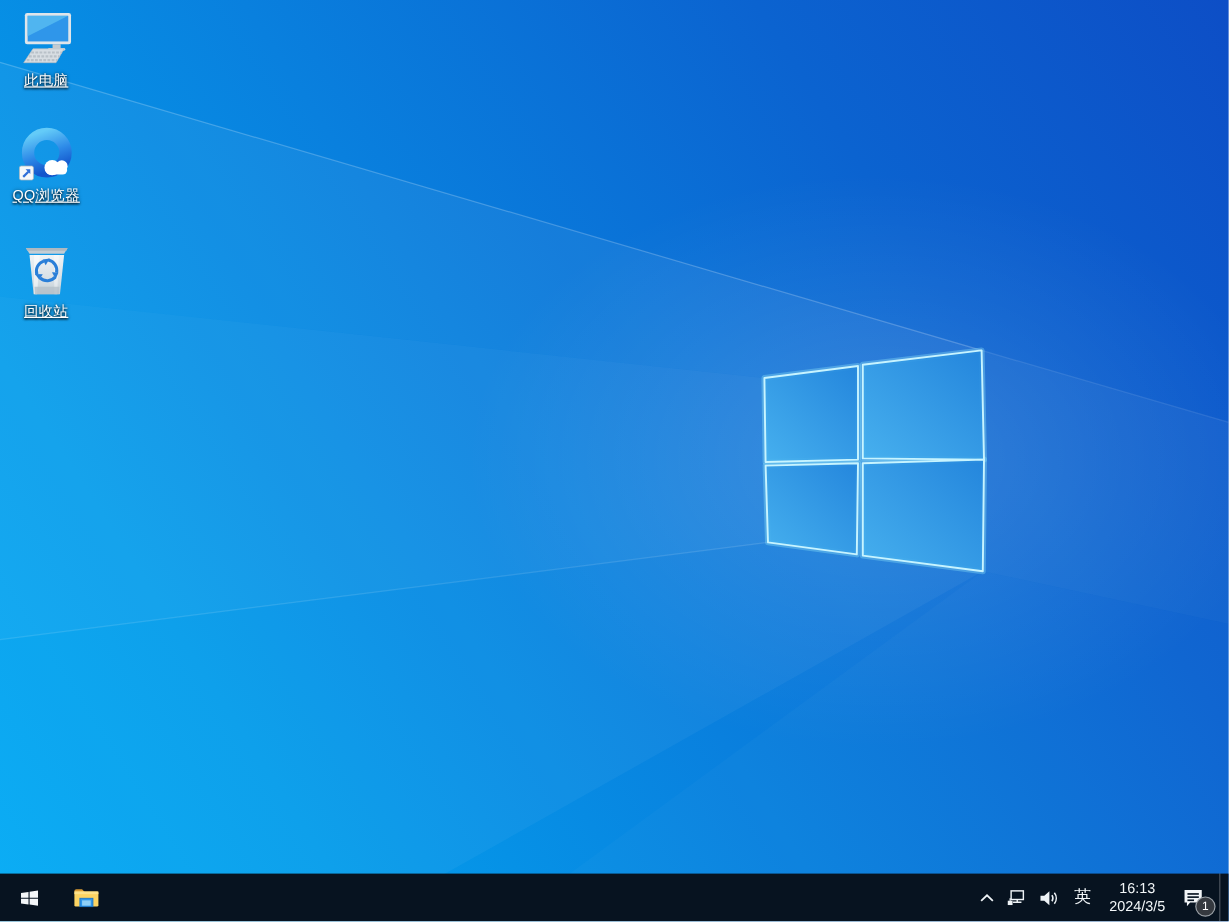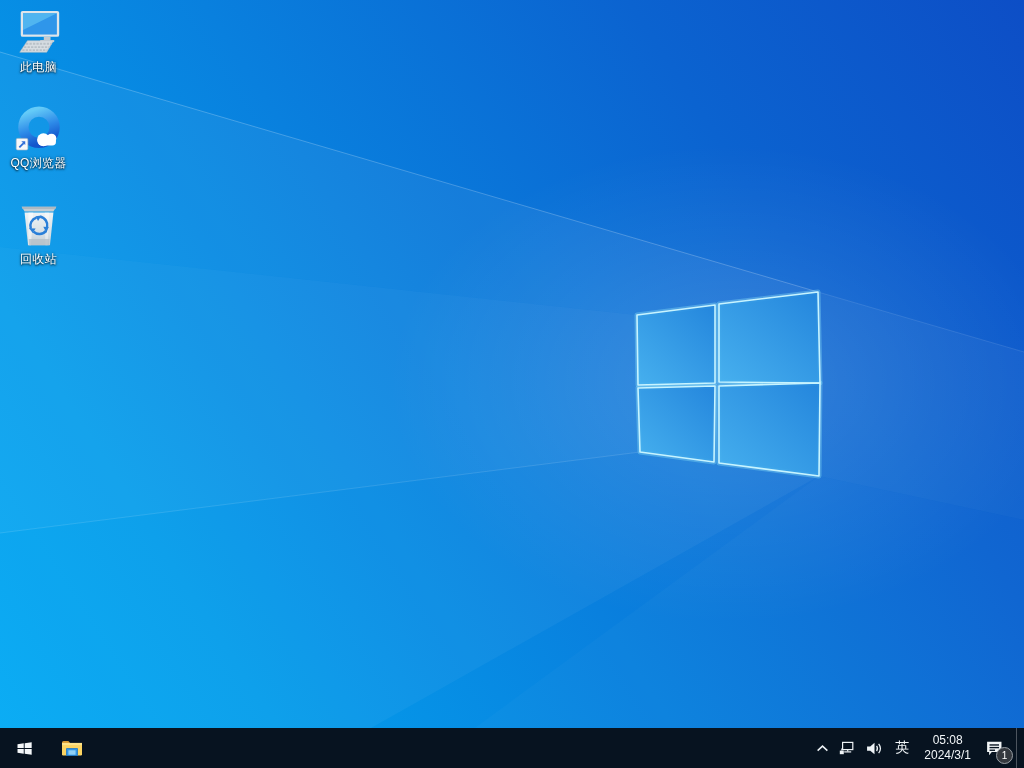--- a/index.html
+++ b/index.html
@@ -7,21 +7,21 @@
   .desktop{position:relative;width:1024px;height:768px;overflow:hidden;
     background:linear-gradient(237deg,#0d4ec6 0%,#0b63d0 26%,#0980de 54%,#049ceb 80%,#01abf5 100%);}
   .wallpaper{position:absolute;inset:0;pointer-events:none;}
 
   
   .icon-grid{position:absolute;left:1px;top:4px;display:flex;flex-direction:column;}
   .desktop-icon{width:75px;height:96px;display:flex;flex-direction:column;align-items:center;
     padding-top:4px;box-sizing:border-box;cursor:default;}
   .desktop-icon .glyph{width:50px;height:50px;display:block;}
   .icon-label{margin-top:3px;font-size:12px;line-height:13px;color:#fff;text-align:center;
-    text-shadow:0 1px 2px rgba(0,0,0,.85),0 0 3px rgba(0,0,0,.55);letter-spacing:.3px;}
+    text-shadow:0 1px 2px rgba(0,0,0,.85),0 0 3px rgba(0,0,0,.55);letter-spacing:.3px;text-decoration:underline;}
 
   
   .taskbar{position:absolute;left:0;bottom:0;width:1024px;height:40px;background:#071320;
     display:flex;align-items:stretch;z-index:5;}
   .task-btn{width:48px;height:40px;display:flex;align-items:center;justify-content:center;
     background:transparent;border:none;padding:0;cursor:pointer;}
   .tray{margin-left:auto;display:flex;align-items:center;height:40px;}
   .tray-btn{height:40px;display:flex;align-items:center;justify-content:center;background:transparent;
     border:none;padding:0 5px;cursor:pointer;color:#eef3f6;}
   .lang{font-size:14px;color:#f2f6f8;padding:0 7px;font-weight:400;}
@@ -189,22 +189,22 @@
         <svg width="17" height="15" viewBox="0 0 16 14">
           <polygon points="1,5 4,5 8,1.5 8,12.5 4,9 1,9" fill="#eef3f6"></polygon>
           <path d="M10,4.6 A4.4,4.4 0 0 1 10,9.4" fill="none" stroke="#eef3f6" stroke-width="1.2"></path>
           <path d="M11.9,2.7 A7,7 0 0 1 11.9,11.3" fill="none" stroke="#eef3f6" stroke-width="1.2"></path>
         </svg>
       </button>
 
       <button class="tray-btn lang">英</button>
 
       <button class="tray-btn clock">
-        <span>05:08</span>
-        <span>2024/3/1</span>
+        <span>16:13</span>
+        <span>2024/3/5</span>
       </button>
 
       <button class="tray-btn action-center">
         <svg width="19" height="17" viewBox="0 0 18 16">
           <path d="M2,1.6 H15.6 V11.4 H6.4 L3.9,14.3 V11.4 H2 Z" fill="#f2f5f7"></path>
           <rect x="4.3" y="4" width="9" height="1.3" fill="#071320"></rect>
           <rect x="4.3" y="6.5" width="9" height="1.3" fill="#071320"></rect>
           <rect x="4.3" y="9" width="5.2" height="1.3" fill="#071320"></rect>
         </svg>
         <span class="badge">1</span>

